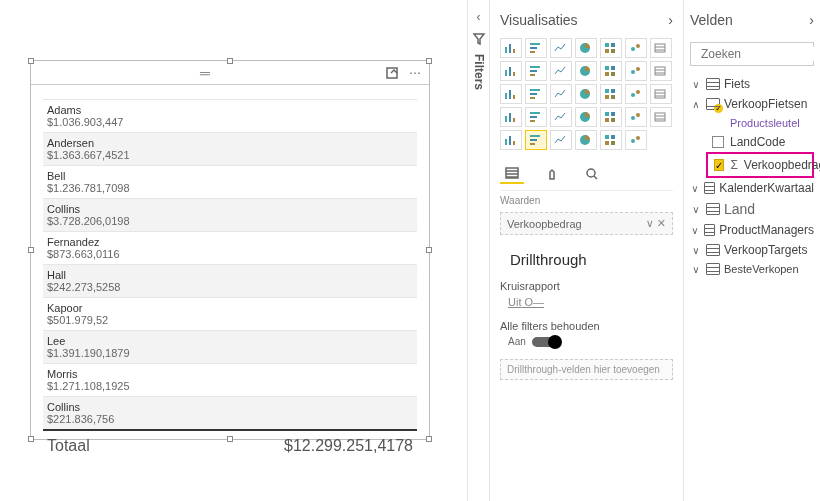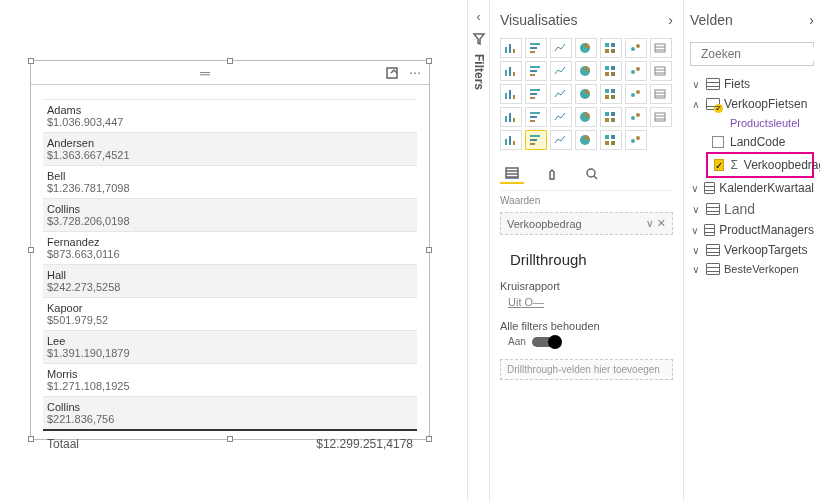--- a/index.html
+++ b/index.html
@@ -13,21 +13,21 @@
 .viz-header { height: 24px; display: flex; align-items: center; justify-content: flex-end; padding: 0 6px; border-bottom: 1px solid #ccc; gap: 10px; }
 .drag-handle { flex:1; display:flex; justify-content:center; color:#888; font-size:14px; letter-spacing:2px; }
 .viz-icon { width:14px; height:14px; color:#666; cursor:pointer; }
 .viz-body { padding: 10px 12px; }
 .tbl-head { border: 2px solid #e3008c; padding: 3px 4px; font-size: 13px; color: #333; }
 .tbl-head span:first-child { margin-right: 10px; }
 .tbl-rows { margin-top: 4px; }
 .tbl-row { display: flex; padding: 4px 4px; font-size: 11px; justify-content: space-between; border-top:1px solid #e6e6e6;flex-direction:column; }
 .tbl-row:nth-child(even) { background: #f3f3f3; }
 .tbl-row .val { color: #666; }
-.tbl-total { display:flex; justify-content:space-between; padding: 6px 4px 2px; border-top: 2px solid #333; font-size:12px; color:#555; }
+.tbl-total { display:flex; justify-content:space-between; padding: 6px 4px 2px; border-top: 2px solid #333; font-size:16px; color:#555; }
 .filters-rail { width: 22px; border-left: 1px solid #e5e5e5; display:flex; flex-direction:column; align-items:center; padding-top:10px; gap:8px; }
 .rail-chevron { font-size:12px; color:#666; }
 .rail-label { writing-mode: vertical-rl; font-size: 12px; color: #555; font-weight:600; }
 .viz-pane { width: 194px; border-left:1px solid #e5e5e5; padding: 6px 10px 0; display:flex; flex-direction:column; overflow:hidden; }
 .pane-title { display:flex; align-items:flex-end; justify-content:space-between; font-size: 14px; color:#555; padding: 6px 0 10px; }
 .viz-grid { display:grid; grid-template-columns: repeat(7, 22px); gap:3px; }
 .vg { width:22px; height:20px; background:#fff; border:1px solid #ddd; display:flex; align-items:center; justify-content:center; color:#888; font-size:10px; }
 .vg.sel { border-color:#f2c811; background:#fff7d1; }
 .format-tabs { display:flex; gap:16px; margin:14px 0 4px; border-bottom:1px solid #eee; padding-bottom:6px; }
 .ft { width:24px; height:20px; display:flex; align-items:center; justify-content:center; color:#555; }

